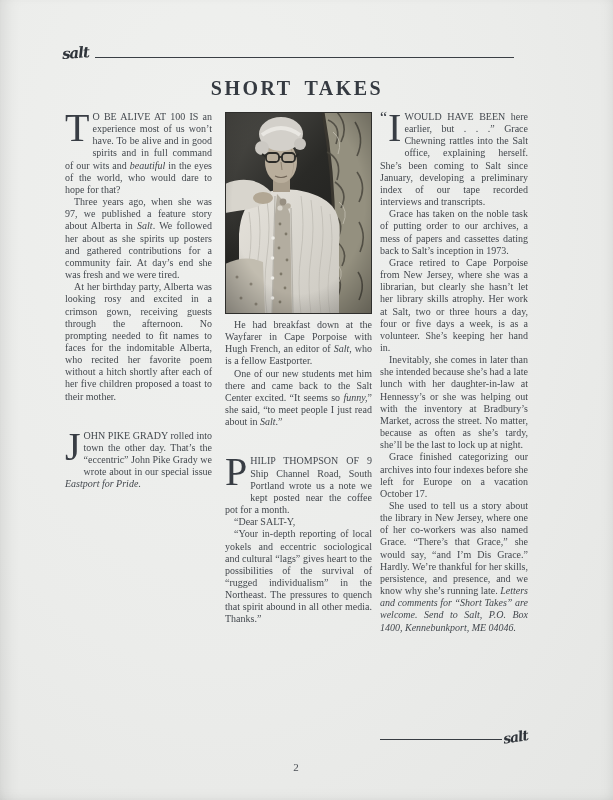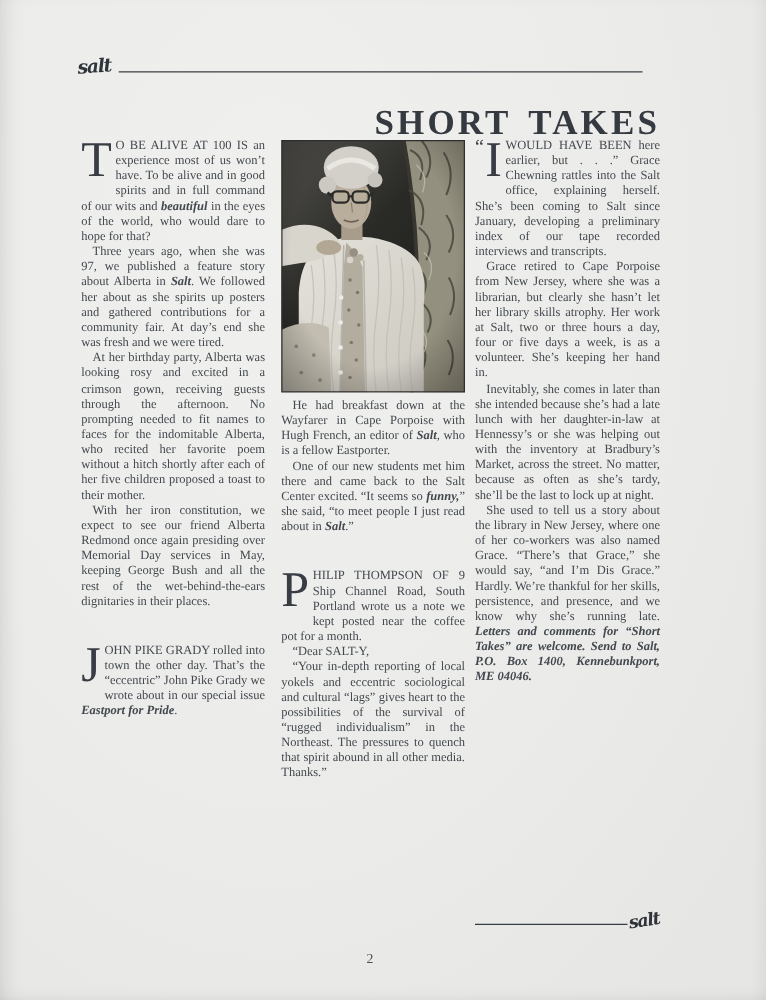--- a/index.html
+++ b/index.html
@@ -12,40 +12,40 @@
   }
   
   .masthead-script{
     position:absolute;left:62px;top:44px;
     font-family:"DejaVu Serif",serif;font-style:italic;font-weight:600;
     font-size:15px;letter-spacing:-1px;color:#2f343a;transform:rotate(-4deg);
   }
   .masthead-rule{position:absolute;left:95px;top:57px;width:419px;height:0;border-top:1.4px solid #3a3f45;}
   
   .page-title{
-    position:absolute;left:66px;top:64px;width:462px;text-align:right;
-    font-size:28px;letter-spacing:2.5px;word-spacing:5px;color:#353a41;font-weight:600;
+    position:absolute;left:66px;top:64px;width:462px;text-align:center;
+    font-size:20px;letter-spacing:2.5px;word-spacing:5px;color:#353a41;font-weight:600;
   }
   
   .col{position:absolute;top:111px;}
   #col-left{left:65px;width:147px;}
   #col-middle{left:225px;width:147px;}
   #col-right{left:380px;width:148px;}
   .para{
     margin:0;font-size:10px;line-height:12.15px;text-align:justify;
     text-indent:9px;color:#43484e;
   }
   .para.drop-para{text-indent:0;}
   .para.section-gap{margin-top:27px;}
   .dropcap{
     float:left;font-size:40px;line-height:31px;height:36px;
     padding:1px 3px 0 0;color:#383d44;font-weight:500;
   }
   .pre-quote{float:left;font-size:16px;line-height:14px;padding-right:1px;color:#383d44;}
-  .para i{font-style:italic;font-weight:bold;}
+  .para i{font-style:italic;}
   
   .photo{margin:1px 0 5px 0;width:147px;height:202px;display:block;}
   .photo svg{display:block;}
   
   .footer-sig{position:absolute;left:380px;top:729px;width:148px;display:flex;align-items:flex-end;}
   .sig-rule{flex:1 1 auto;border-bottom:1.5px solid #373c42;margin-bottom:5px;}
   .sig-script{
     font-family:"DejaVu Serif",serif;font-style:italic;font-weight:600;
     font-size:14px;letter-spacing:-1px;color:#2f343a;transform:rotate(-9deg);
     margin-left:1px;
@@ -57,21 +57,20 @@
 
 <div id="page">
   <div class="masthead-script">salt</div>
   <div class="masthead-rule"></div>
   <h1 class="page-title">SHORT TAKES</h1>
 
   <div class="col" id="col-left">
       <p class="para drop-para"><span class="dropcap">T</span><span>O BE ALIVE AT 100 IS an experience most of us won’t have. To be alive and in good spirits and in full command of our wits and </span><i>beautiful</i><span> in the eyes of the world, who would dare to hope for that?</span></p>
       <p class="para"><span>Three years ago, when she was 97, we published a feature story about Alberta in </span><i>Salt</i><span>. We followed her about as she spirits up posters and gathered contributions for a community fair. At day’s end she was fresh and we were tired.</span></p>
       <p class="para"><span>At her birthday party, Alberta was looking rosy and excited in a crimson gown, receiving guests through the afternoon. No prompting needed to fit names to faces for the indomitable Alberta, who recited her favorite poem without a hitch shortly after each of her five children proposed a toast to their mother.</span></p>
-      <p class="para"><span>With her iron constitution, we expect to see our friend Alberta Redmond once again presiding over Memorial Day services in May, keeping George Bush and all the rest of the wet-behind-the-ears dignitaries in their places.</span></p>
       <p class="para drop-para section-gap"><span class="dropcap">J</span><span>OHN PIKE GRADY rolled into town the other day. That’s the “eccentric” John Pike Grady we wrote about in our special issue </span><i>Eastport for Pride</i><span>.</span></p>
     </div>
   <div class="col" id="col-middle">
   <figure class="photo" title="Black-and-white photograph of an elderly woman with glasses and white hair, wearing a white knit cardigan over a floral dress, seated beside a textured post">
     <svg width="147" height="202" viewBox="0 0 147 202" xmlns="http://www.w3.org/2000/svg">
       <defs>
         <linearGradient id="bgGrad" x1="0" y1="0" x2="0.8" y2="1">
           <stop offset="0" stop-color="#52514c"></stop>
           <stop offset="0.45" stop-color="#2a2a27"></stop>
           <stop offset="1" stop-color="#1b1b19"></stop>
@@ -173,22 +172,24 @@
     </svg>
   </figure>
 <p class="para"><span>He had breakfast down at the Wayfarer in Cape Porpoise with Hugh French, an editor of </span><i>Salt</i><span>, who is a fellow Eastporter.</span></p>
       <p class="para"><span>One of our new students met him there and came back to the Salt Center excited. “It seems so </span><i>funny,</i><span>” she said, “to meet people I just read about in </span><i>Salt</i><span>.”</span></p>
       <p class="para drop-para section-gap"><span class="dropcap">P</span><span>HILIP THOMPSON OF 9 Ship Channel Road, South Portland wrote us a note we kept posted near the coffee pot for a month.</span></p>
       <p class="para"><span>“Dear SALT-Y,</span></p>
       <p class="para"><span>“Your in-depth reporting of local yokels and eccentric sociological and cultural “lags” gives heart to the possibilities of the survival of “rugged individualism” in the Northeast. The pressures to quench that spirit abound in all other media. Thanks.”</span></p>
     </div>
   <div class="col" id="col-right">
       <p class="para drop-para"><span class="pre-quote">“</span><span class="dropcap">I</span><span> WOULD HAVE BEEN here earlier, but . . .” Grace Chewning rattles into the Salt office, explaining herself. She’s been coming to Salt since January, developing a preliminary index of our tape recorded interviews and transcripts.</span></p>
+      <p class="para"><span>Grace has taken on the noble task of putting order to our archives, a mess of papers and cassettes dating back to Salt’s inception in 1973.</span></p>
       <p class="para"><span>Grace retired to Cape Porpoise from New Jersey, where she was a librarian, but clearly she hasn’t let her library skills atrophy. Her work at Salt, two or three hours a day, four or five days a week, is as a volunteer. She’s keeping her hand in.</span></p>
       <p class="para"><span>Inevitably, she comes in later than she intended because she’s had a late lunch with her daughter-in-law at Hennessy’s or she was helping out with the inventory at Bradbury’s Market, across the street. No matter, because as often as she’s tardy, she’ll be the last to lock up at night.</span></p>
+      <p class="para"><span>Grace finished categorizing our archives into four indexes before she left for Europe on a vacation October 17.</span></p>
       <p class="para"><span>She used to tell us a story about the library in New Jersey, where one of her co-workers was also named Grace. “There’s that Grace,” she would say, “and I’m Dis Grace.” Hardly. We’re thankful for her skills, persistence, and presence, and we know why she’s running late. </span><i>Letters and comments for “Short Takes” are welcome. Send to Salt, P.O. Box 1400, Kennebunkport, ME 04046.</i></p>
     </div>
 
   <div class="footer-sig">
     <div class="sig-rule"></div>
     <div class="sig-script">salt</div>
   </div>
 
   <div class="page-number">2</div>
 </div>

